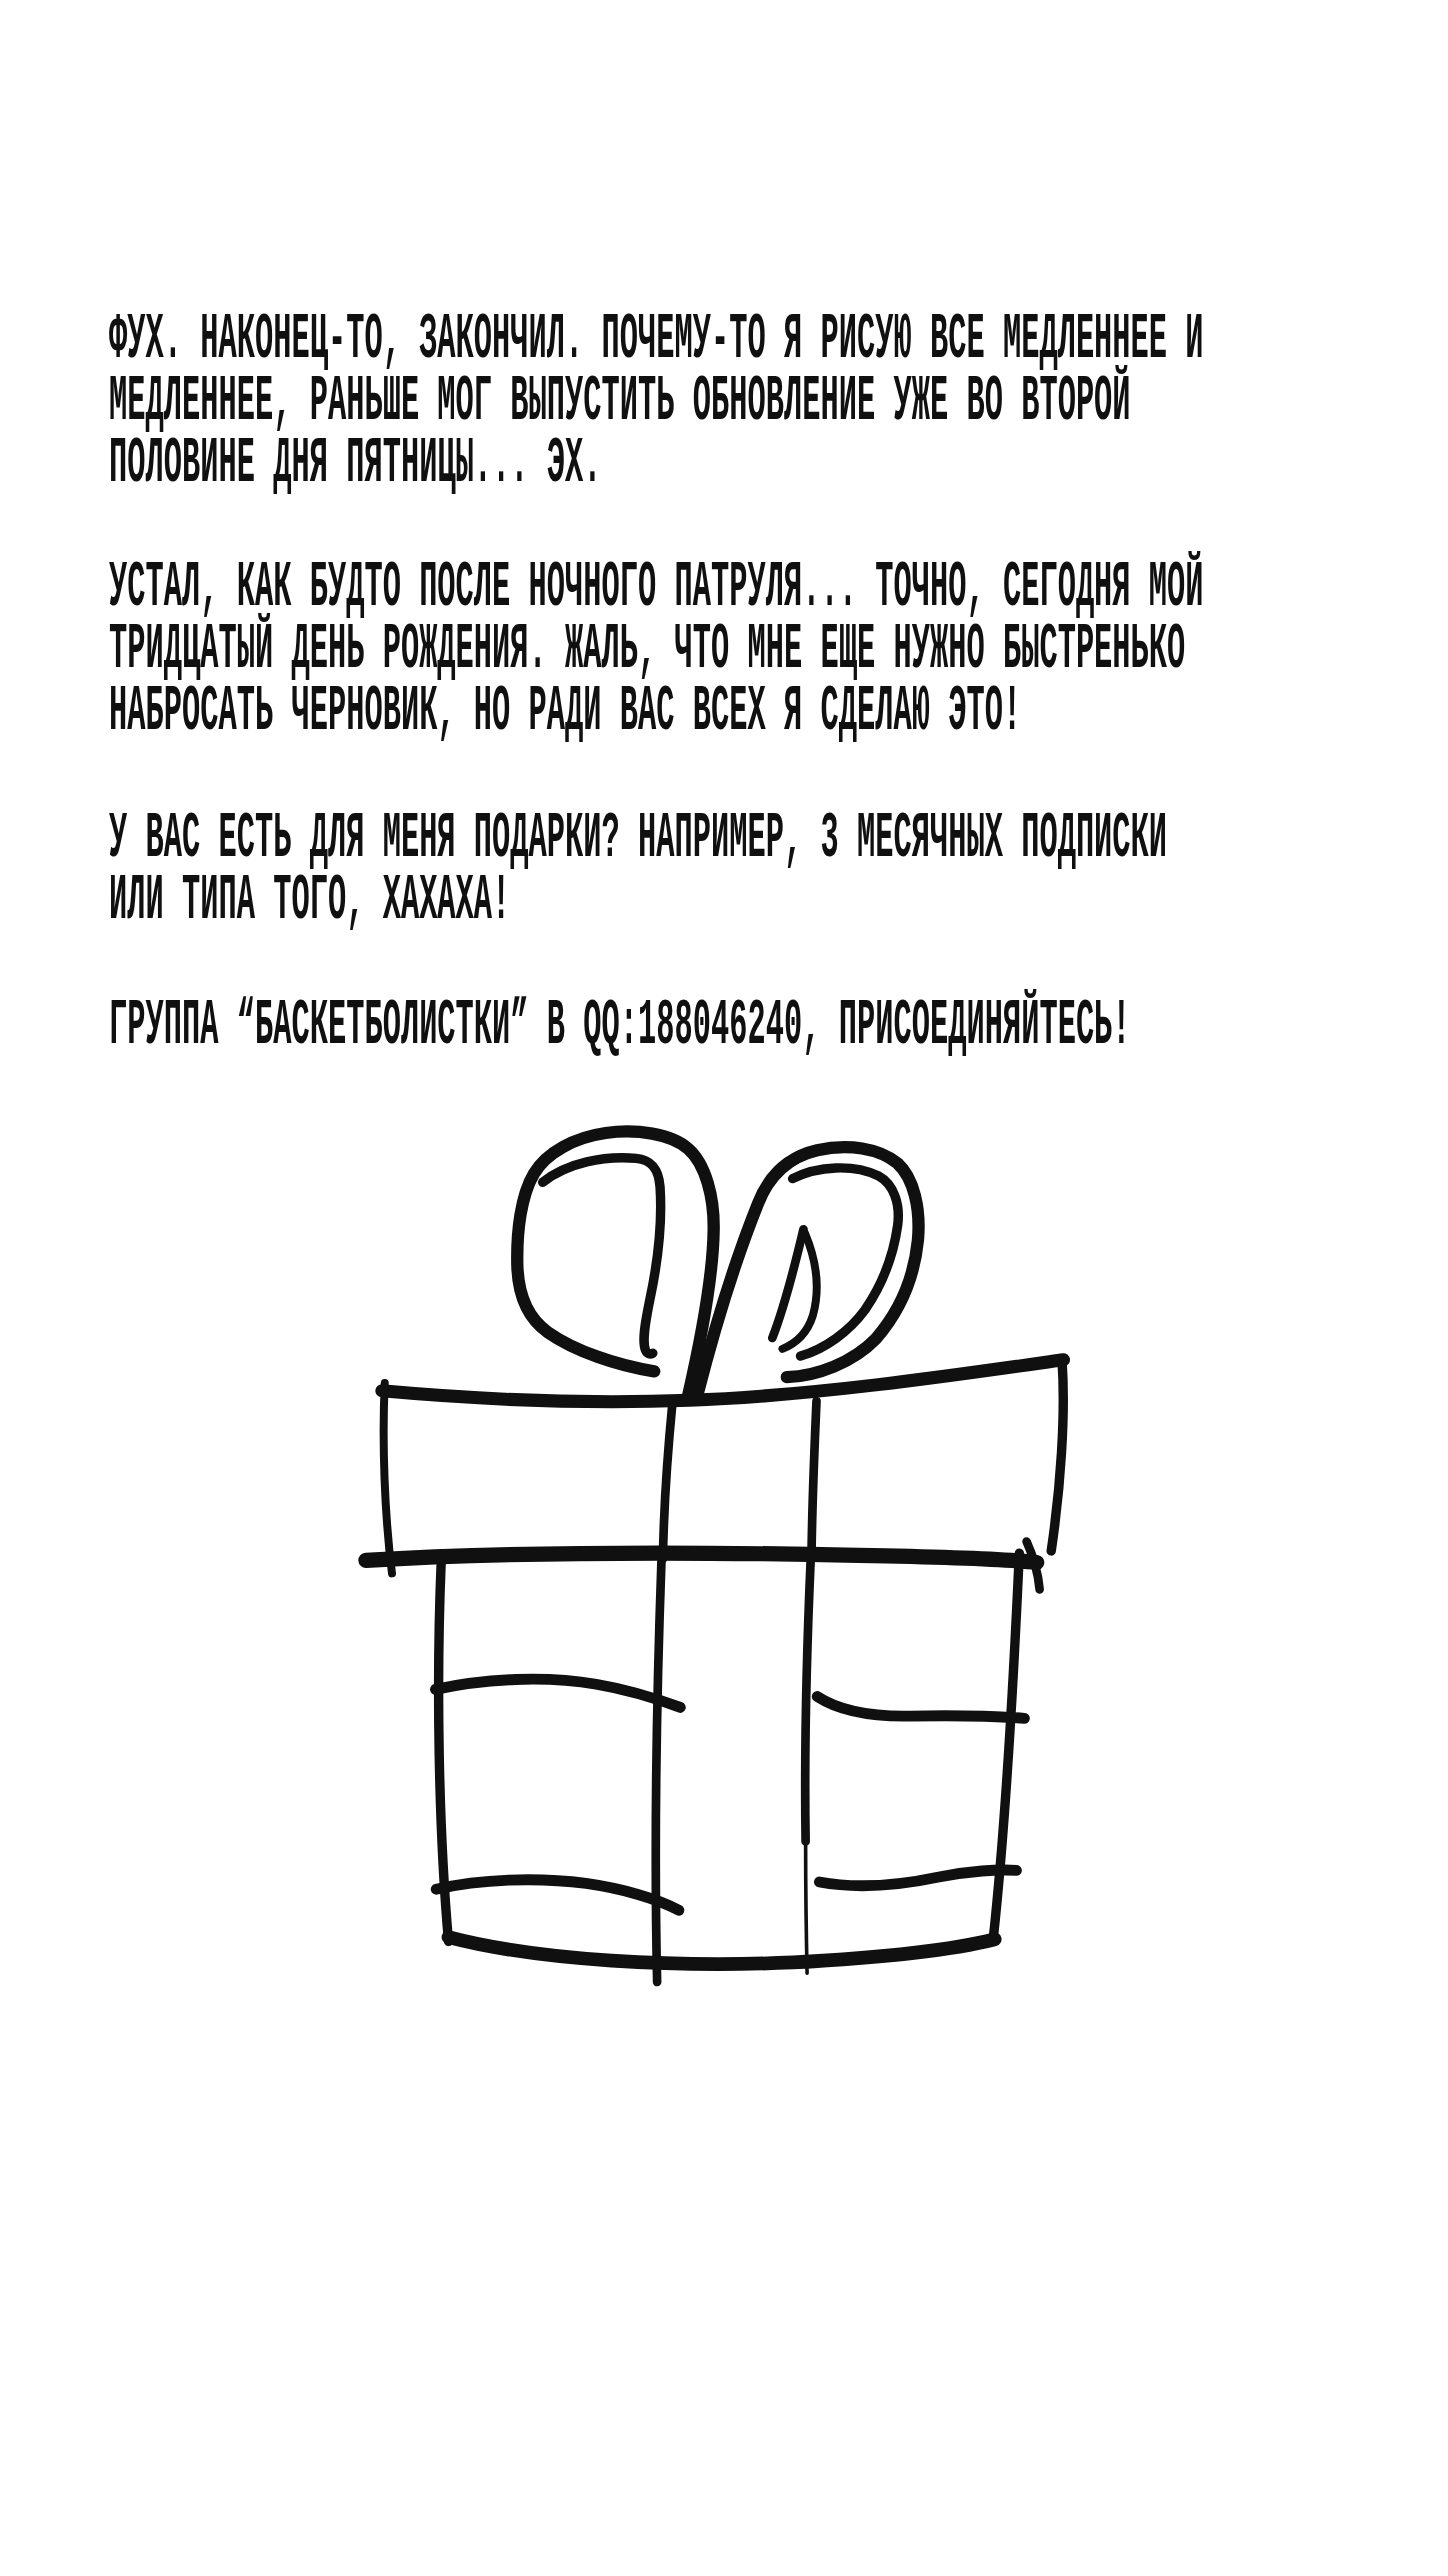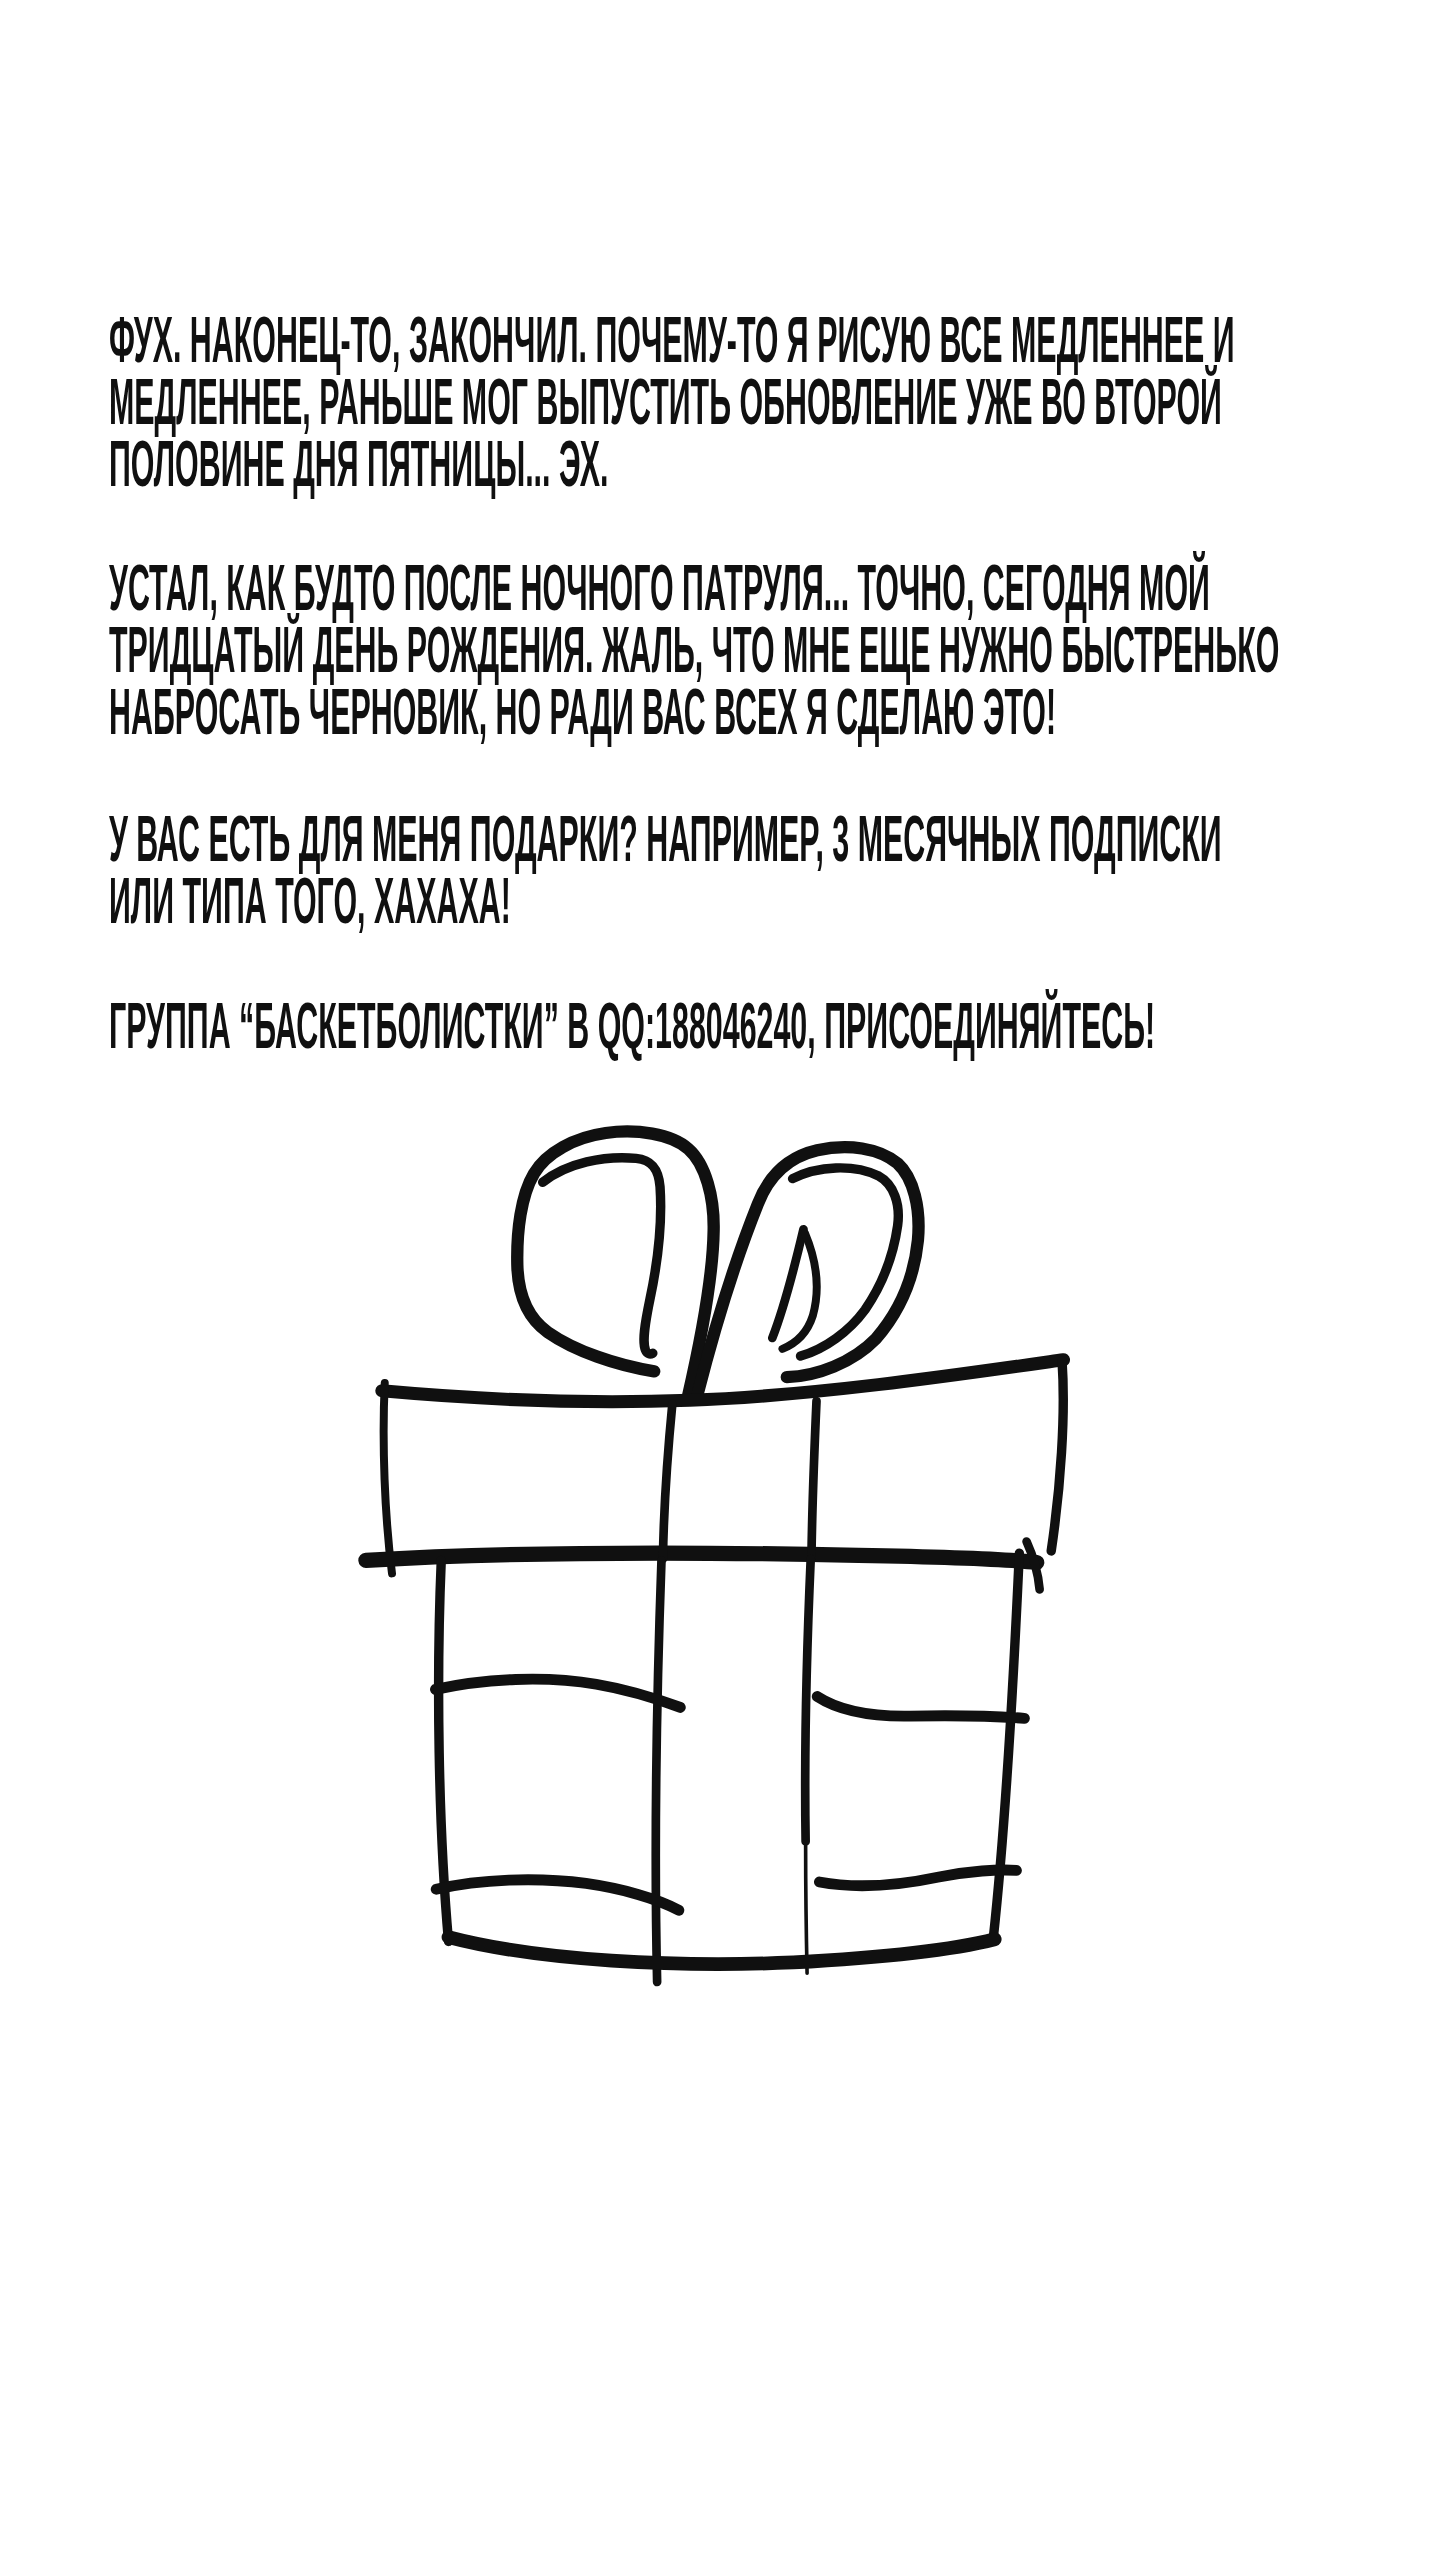--- a/index.html
+++ b/index.html
@@ -9,21 +9,21 @@
     background: #ffffff;
     position: relative;
     overflow: hidden;
     font-family: "Liberation Sans", "DejaVu Sans", sans-serif;
   }
   .page {
     position: absolute;
     inset: 0;
     background: #ffffff;
   }
-  .note { position: absolute; inset: 0; }
+  .note { position: absolute; inset: 0; font-family: Liberation Mono, monospace; }
   .para {
     position: absolute;
     left: 109px;
     width: 3043px;
     margin: 0;
     transform: scaleX(0.475);
     transform-origin: 0 0;
     font-weight: 700;
     font-size: 64px;
     line-height: 62px;

